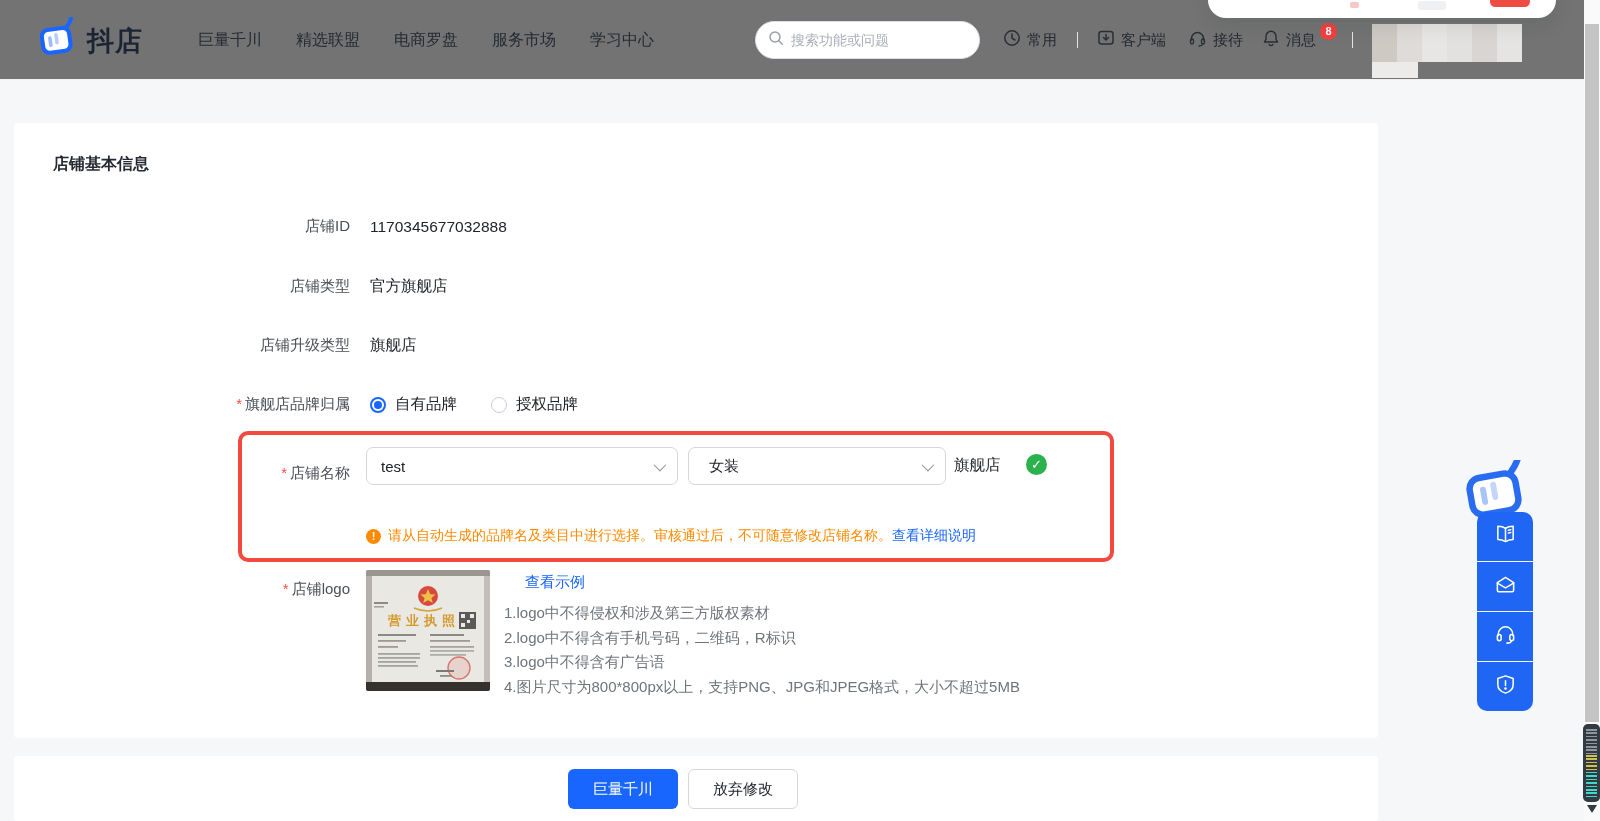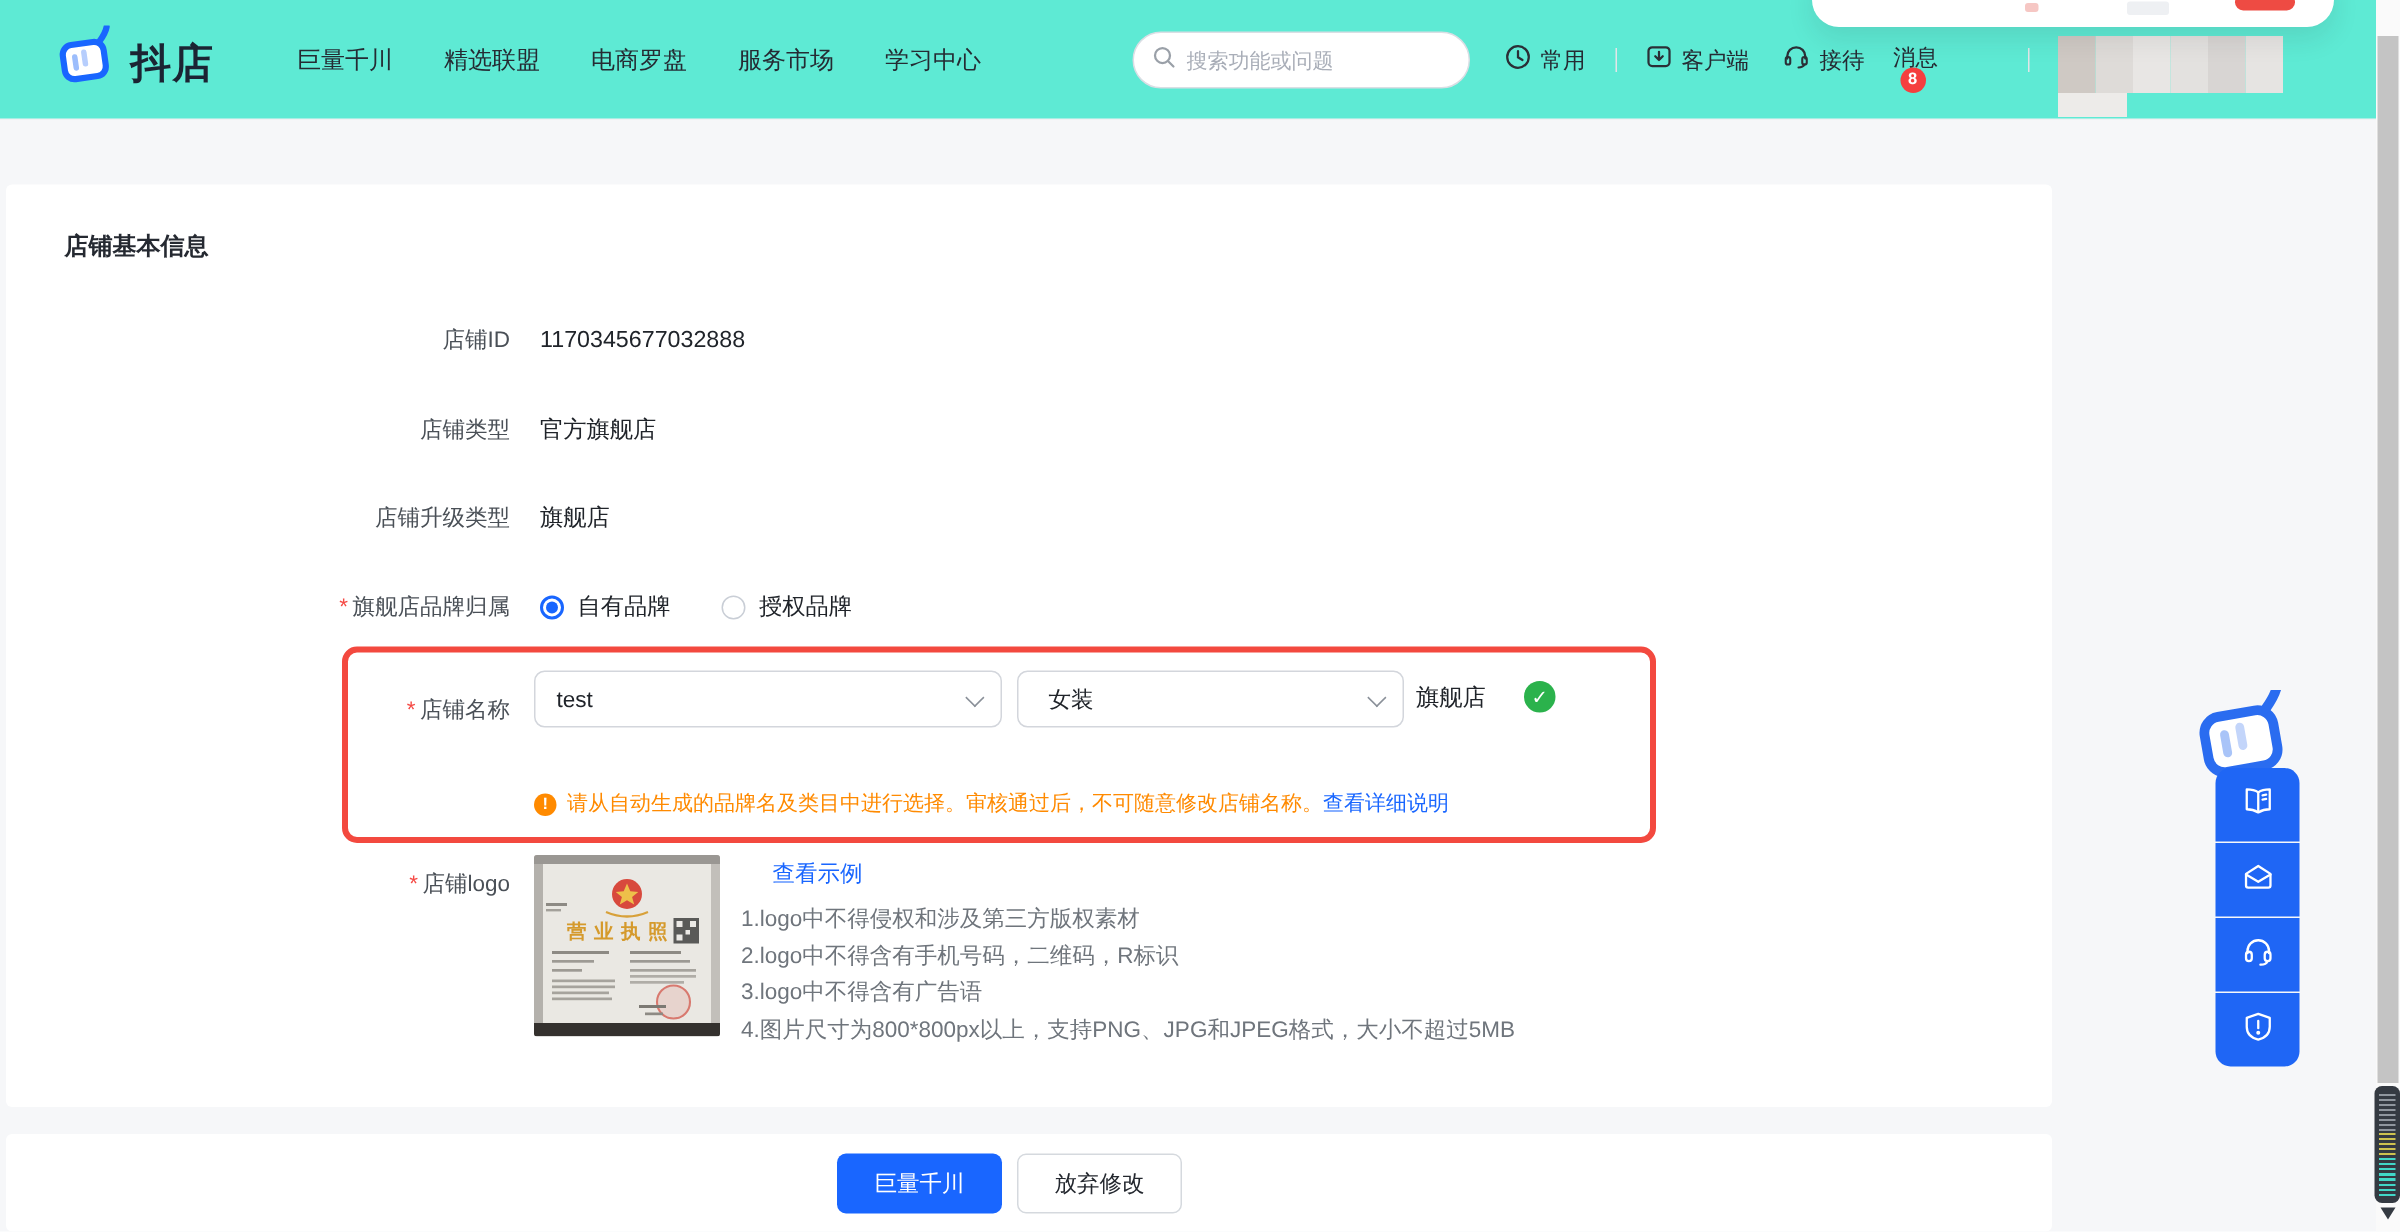--- a/index.html
+++ b/index.html
@@ -5,21 +5,21 @@
   * { margin:0; padding:0; box-sizing:border-box; }
   html,body { width:1600px; height:821px; overflow:hidden; }
   body {
     font-family:"Liberation Sans","DejaVu Sans",sans-serif;
     background:#f6f7f9; color:#20242a; position:relative;
   }
   .stage { position:absolute; inset:0; width:1600px; height:821px; overflow:hidden; }
 
   
   .header { position:absolute; left:0; top:0; width:1600px; height:80px;
-    background:#5eead4; border-bottom:1px solid #f0f1f3; z-index:5; }
+    background:#737373; border-bottom:1px solid #f0f1f3; z-index:5; }
   .brand { position:absolute; left:34px; top:17px; display:flex; align-items:center; gap:9px; }
   .brand-name { font-size:27px; font-weight:700; color:#1b2433; letter-spacing:1px; }
   .nav { position:absolute; left:198px; top:0; height:80px; display:flex; align-items:center; gap:34px; }
   .nav-item { font-size:16px; color:#252b33; cursor:pointer; white-space:nowrap; }
   .searchbox { position:absolute; left:755px; top:21px; width:225px; height:38px;
     border:1px solid #dadee4; border-radius:19px; background:#fff; display:flex; align-items:center; padding:12px 12px; }
   .searchbox input { border:none; outline:none; flex:1; font-size:14px; color:#30353c;
     font-family:inherit; margin-left:7px; background:transparent; }
   .searchbox input::placeholder { color:#a9aeb8; }
   .hgroup { position:absolute; top:0; height:80px; display:flex; align-items:center; gap:6px; cursor:pointer; }
@@ -33,21 +33,21 @@
   .userblur2 { position:absolute; left:1372px; top:62px; width:46px; height:16px; background:#edebe9; }
 
   
   .popup { position:absolute; left:1208px; top:-24px; width:348px; height:42px; background:#fff;
     border-radius:18px; box-shadow:0 8px 18px rgba(31,35,41,.10); z-index:8; }
   .popup .pinkdash { position:absolute; left:142px; top:26px; width:9px; height:6px; background:#f6c7c4; border-radius:2px; }
   .popup .graytag  { position:absolute; left:210px; top:25px; width:28px; height:9px; background:#eef0f3; border-radius:2px; }
   .popup .redpill  { position:absolute; left:282px; top:20px; width:40px; height:11px; background:#ee4b43; border-radius:6px; }
 
   
-  .card { position:absolute; left:4px; width:1364px; background:#fff; border-radius:4px; }
+  .card { position:absolute; left:14px; width:1364px; background:#fff; border-radius:4px; }
   .card.main { top:123px; height:615px; }
   .card.footerbar { top:756px; height:65px; }
   .section-title { position:absolute; left:39px; top:31px; font-size:16px; font-weight:600; color:#252931; }
 
   .frow { position:absolute; left:0; display:flex; align-items:center; }
   .flabel { width:336px; text-align:right; font-size:15px; color:#4a5057; flex:0 0 336px; }
   .fvalue { margin-left:20px; font-size:15.5px; color:#20242a; }
   .req { color:#f54a45; margin-right:3px; font-size:15px; }
 
   
@@ -182,21 +182,21 @@
         <svg width="19" height="19" viewBox="0 0 19 19" fill="none">
           <path d="M3.5 11 v-1.5 a6 6 0 0 1 12 0 V11" stroke="#2a2f36" stroke-width="1.5" fill="none" stroke-linecap="round"></path>
           <rect x="2.5" y="10" width="3" height="5" rx="1.4" stroke="#2a2f36" stroke-width="1.4"></rect>
           <rect x="13.5" y="10" width="3" height="5" rx="1.4" stroke="#2a2f36" stroke-width="1.4"></rect>
           <path d="M15 15 a4.5 3 0 0 1 -4 2" stroke="#2a2f36" stroke-width="1.4" fill="none" stroke-linecap="round"></path>
         </svg>
       </span>
       <span class="hlabel">接待</span>
     </div>
 
-    <div class="hgroup" style="left:1262px;flex-direction:column;">
+    <div class="hgroup" style="left:1262px;">
       <span>
         <svg width="18" height="18" viewBox="0 0 18 18" fill="none">
           <path d="M9 2.2 a5 5 0 0 1 5 5 v3.2 l1.6 2.6 H2.4 L4 10.4 V7.2 a5 5 0 0 1 5 -5 z" stroke="#2a2f36" stroke-width="1.4" fill="none" stroke-linejoin="round"></path>
           <path d="M7.2 15.5 a2 2 0 0 0 3.6 0" stroke="#2a2f36" stroke-width="1.4" fill="none" stroke-linecap="round"></path>
         </svg>
       </span>
       <span class="hlabel">消息</span>
         <span class="badge">8</span>
     </div>
 

